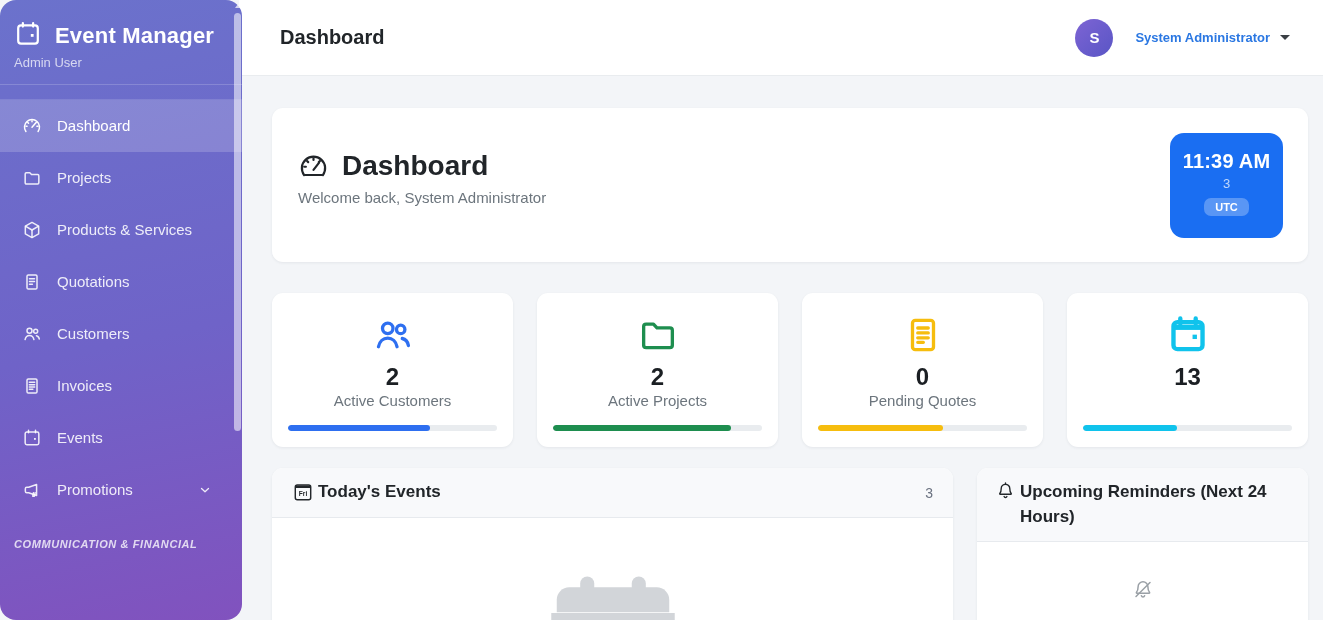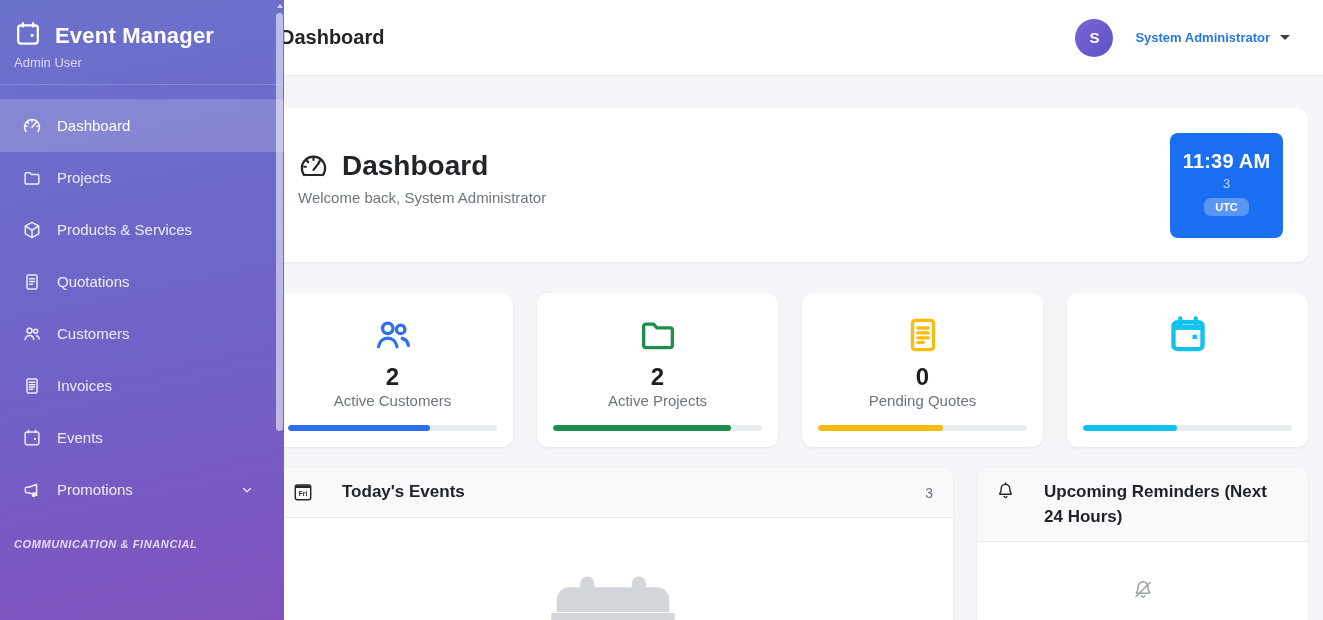--- a/index.html
+++ b/index.html
@@ -1,22 +1,22 @@
 <!DOCTYPE html>
 <html style="--sidebar-top: #6b72cc; --sidebar-bottom: #8152be; --clock-bg: #1a6ef2; --link-blue: #2a77e2; --avatar-from: #7d64d4; --avatar-to: #5955c5;"><head>
 <meta charset="utf-8">
 <style>
   * { margin:0; padding:0; box-sizing:border-box; }
   html,body { width:1323px; height:620px; overflow:hidden;
               font-family:"Liberation Sans", sans-serif; background:#f3f5f8; }
 
   
-  .sidebar { position:absolute; left:0; top:0; width:284px; height:620px;
+  .sidebar { position:absolute; left:0; top:0; width:242px; height:620px;
     background:linear-gradient(168deg, var(--sidebar-top) 0%, #6f63c8 55%, var(--sidebar-bottom) 100%);
-    color:#fff; z-index:5; }
+    color:#fff; z-index:5;border-radius:16px; }
   .brand { padding:20px 18px 14px 14px; border-bottom:1px solid rgba(255,255,255,0.18); }
   .brand-title { font-size:22px; font-weight:bold; line-height:1.35; color:#fff; letter-spacing:.2px; }
   .brand-title svg { vertical-align:-5px; margin-right:13px; }
   .brand-sub { margin-top:4px; font-size:13px; color:rgba(255,255,255,0.72); }
   .nav { margin-top:14px; border-top:1px solid rgba(255,255,255,0.14); }
   .nav-item { height:52px; display:flex; align-items:center; gap:15px; padding:0 16px 0 22px;
     font-size:15px; color:rgba(255,255,255,0.88); cursor:pointer; }
   .nav-item.active { background:rgba(255,255,255,0.18); color:#fff; }
   .nav-item .nicon { width:20px; height:20px; flex:0 0 20px; display:flex; align-items:center; }
   .nav-item .chev { margin-left:auto; margin-right:14px; display:flex; }
@@ -43,41 +43,41 @@
 
   
   .main { position:absolute; left:239px; top:76px; right:0; bottom:0; overflow:hidden;
     padding:32px 15px 0 33px; background:#f3f5f8; }
 
   .welcome-card { width:1036px; height:154px; background:#fff; border-radius:11px;
     box-shadow:0 1px 3px rgba(30,40,60,0.07); position:relative; padding:42px 25px 0 26px; }
   .welcome-row { display:flex; align-items:center; gap:13px; color:#212529; }
   .welcome-row h2 { font-size:28px; font-weight:bold; color:#212529; }
   .welcome-sub { margin-top:7px; font-size:15px; color:#6c757d; }
-  .clock { position:absolute; top:25px; right:25px; width:113px; height:105px; border-radius:8px;
+  .clock { position:absolute; top:25px; right:25px; width:113px; height:105px; border-radius:14px;
     background:var(--clock-bg); color:#fff; text-align:center; padding-top:17px; }
   .clock-time { font-size:20px; font-weight:bold; letter-spacing:.2px; }
   .clock-sub { margin-top:3px; font-size:13px; color:rgba(255,255,255,0.72); }
   .clock-tz { display:inline-block; margin-top:7px; padding:3px 11px; border-radius:7px;
     background:rgba(255,255,255,0.28); font-size:11px; font-weight:bold;text-align:right; }
 
   .stats { margin-top:31px; width:1036px; display:grid; grid-template-columns:repeat(4,1fr); gap:24px; }
   .stat-card { background:#fff; border-radius:11px; box-shadow:0 1px 3px rgba(30,40,60,0.07);
     height:154px; text-align:center; position:relative; padding-top:21px; cursor:pointer; }
   .stat-icon { height:42px; display:flex; justify-content:center; }
   .stat-value { margin-top:7px; font-size:24px; font-weight:bold; color:#1b1f23; }
   .stat-label { margin-top:1px; font-size:15px; color:#6c757d; }
   .bar { position:absolute; left:16px; right:16px; bottom:16px; height:6px; border-radius:3px;
     background:#e9ecef; overflow:hidden; }
   .bar-fill { height:100%; border-radius:3px; }
 
   .bottom-row { margin-top:21px; width:1036px; display:flex; gap:24px; align-items:flex-start; }
   .panel { background:#fff; border-radius:11px 11px 0 0; box-shadow:0 1px 3px rgba(30,40,60,0.07); overflow:hidden; }
   .panel-header { background:#f8f9fb; border-bottom:1px solid #e7eaee; padding:12px 20px;
-    display:flex; align-items:flex-start; gap:28px; font-size:17px; font-weight:bold;
+    display:flex; align-items:flex-start; gap:4px; font-size:17px; font-weight:bold;
     color:#212529; line-height:1.45; }
   .panel-header .picon { flex:0 0 auto; margin-top:1px; display:flex; }
   .panel-count { margin-left:auto; font-size:14px; font-weight:normal; color:#6b7280; padding-top:3px; }
   .panel-today { width:681px; height:480px; }
   .panel-rem { width:331px; height:480px; }
   .panel-rem .panel-header { padding:12px 18px; }
   .today-body { position:relative; height:430px; }
   .today-empty { position:absolute; left:50%; top:49px; transform:translateX(-50%); }
   .rem-body { text-align:center; padding-top:36px; color:#9aa0a6; }
 </style>
@@ -260,20 +260,21 @@
     </div>
     <div class="stat-card">
       <div class="stat-icon" style="color: rgb(16, 195, 236);">
         <svg width="42" height="42" viewBox="0 0 24 24" fill="none" stroke="currentColor" stroke-width="2.5" stroke-linecap="round">
             <rect x="3.7" y="4.7" width="16.6" height="15.4" rx="2.3"></rect>
             <path d="M4.4 6.3h15.2v2.8H4.4z" fill="currentColor" stroke="none"></path>
             <path d="M7.6 2.5v3M16.4 2.5v3"></path>
             <rect x="14.6" y="11.8" width="2.5" height="2.5" fill="currentColor" stroke="none"></rect>
           </svg>
       </div>
+      <div class="stat-value">13</div>
       <div class="bar">
           <div class="bar-fill" style="width: 45%; background: rgb(16, 195, 236);"></div>
         </div>
     </div>
   </section>
 
   <section class="bottom-row">
 
     <div class="panel panel-today">
       <div class="panel-header">

